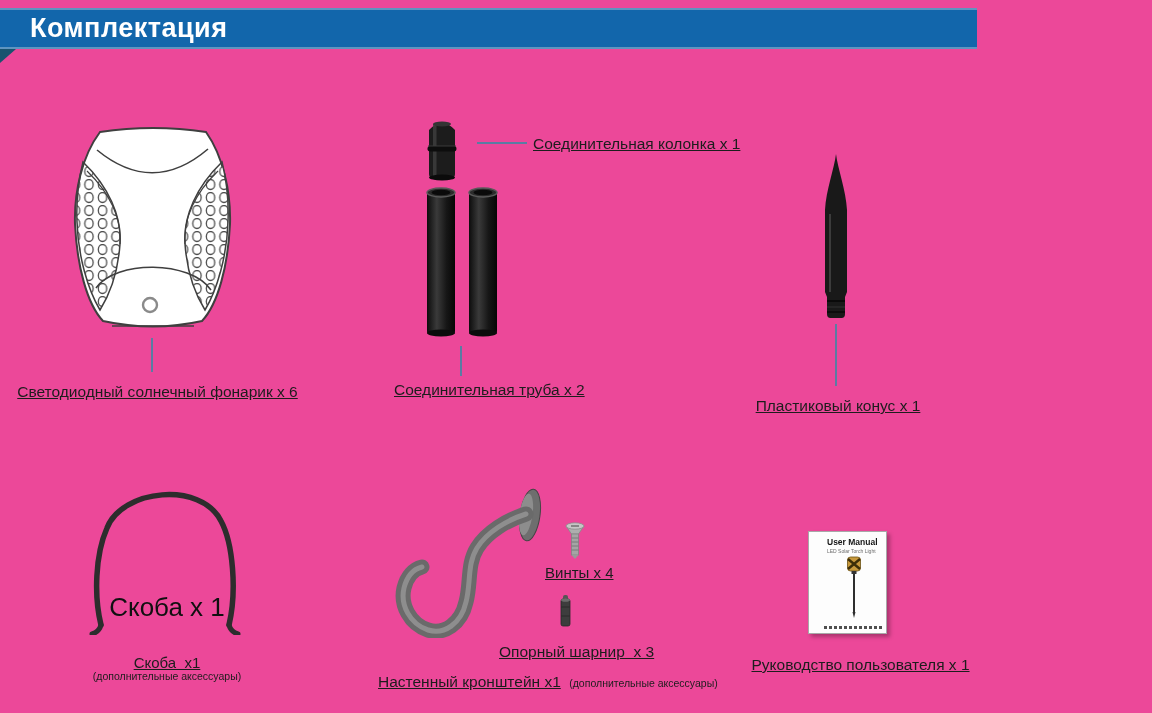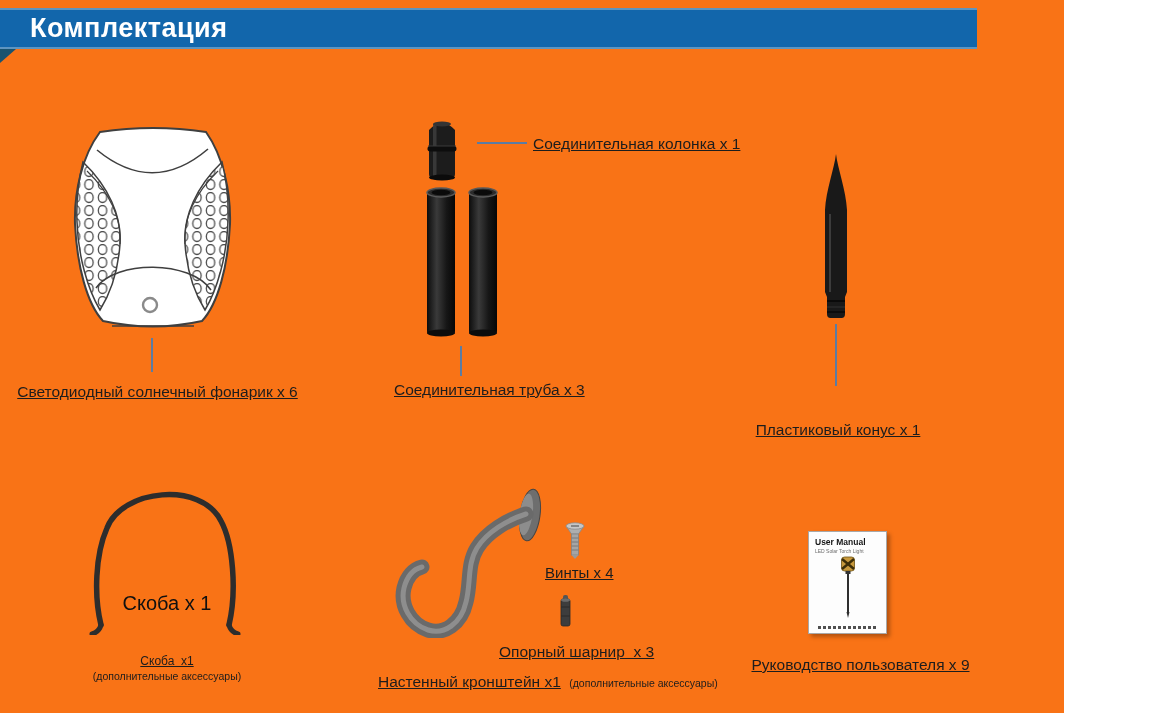--- a/index.html
+++ b/index.html
@@ -1,41 +1,41 @@
 <!DOCTYPE html>
 <html><head>
 <meta charset="utf-8">
 <style>
   html,body{margin:0;padding:0;background:#ffffff;}
   body{font-family:"Liberation Sans","DejaVu Sans",sans-serif;color:#1f1f1f;}
-  .page{position:relative;width:1064px;height:713px;background:#f97316;overflow:hidden;}
+  .page{position:relative;width:1152px;height:713px;background:#ec4899;overflow:hidden;}
 
   
   .header-bar{position:absolute;left:0;top:8px;width:977px;height:37px;background:#1266ab;
     border-top:2px solid #5e95c0;border-bottom:2px solid #5e95c0;display:flex;align-items:center;}
   .header-title{color:#ffffff;font-size:27px;font-weight:bold;padding-left:30px;letter-spacing:.5px;}
   .header-fold{position:absolute;left:0;top:49px;width:0;height:0;
     border-top:14px solid #19536f;border-right:16px solid transparent;}
 
   
   .abs{position:absolute;}
   .lbl{font-size:15.5px;color:#1d1d1d;text-decoration:underline;}
   .center{text-align:center;}
   .pre{white-space:pre;}
   .leader-v{position:absolute;width:1.5px;background:#5b7ca3;}
   .leader-h{position:absolute;height:1.5px;background:#5b7ca3;}
 
   
-  .clamp-inner{font-size:20px;color:#101010;}
+  .clamp-inner{font-size:26px;color:#101010;}
   .note{font-size:10.5px;color:#1d1d1d;}
 
   
   .manual-card{position:absolute;left:808px;top:531px;width:79px;height:103px;background:#fdfdfd;
     border:1px solid #a8a8a8;box-shadow:3px 3px 4px rgba(0,0,0,.28);box-sizing:border-box;
-    padding:6px 6px 4px 6px;display:flex;flex-direction:column;}
+    padding:6px 6px 4px 18px;display:flex;flex-direction:column;}
   .manual-title{font-size:8.5px;font-weight:bold;color:#161616;line-height:1.1;}
   .manual-sub{font-size:5px;color:#6d6d6d;margin-top:1px;}
   .manual-art{align-self:center;margin-top:2px;}
   .manual-fineprint{margin-top:auto;height:3px;width:60px;align-self:center;
     background:repeating-linear-gradient(90deg,#4f4f4f 0 3px,transparent 3px 5px);}
 </style>
 </head>
 <body>
 
 <div class="page">
@@ -91,39 +91,39 @@
       <ellipse cx="16" cy="149" rx="14" ry="3.5" fill="#0c0c0c"></ellipse>
     </g>
     <g>
       <rect x="44" y="7" width="28" height="143" rx="3" fill="url(#tubeBody)"></rect>
       <ellipse cx="58" cy="8.5" rx="14" ry="4.5" fill="#2b2b2b" stroke="#5a5a5a" stroke-width="1.4"></ellipse>
       <ellipse cx="58" cy="8.5" rx="9.5" ry="2.8" fill="#0a0a0a"></ellipse>
       <ellipse cx="58" cy="149" rx="14" ry="3.5" fill="#0c0c0c"></ellipse>
     </g>
   </svg>
   <div class="leader-v" style="left:460px;top:346px;height:30px;"></div>
-  <div class="abs lbl" style="left:394px;top:381px;">Соединительная труба x 3</div>
+  <div class="abs lbl" style="left:394px;top:381px;">Соединительная труба x 2</div>
 
   <svg class="abs" style="left:821px;top:152px;" width="30" height="172" viewBox="0 0 30 172">
     <path d="M15 2 C16.5 16 25 38 26 58 L26 140 L24 145 L24 162 Q24 166 20.5 166 L9.5 166 Q6 166 6 162 L6 145 L4 140 L4 58 C5 38 13.5 16 15 2 Z" fill="#191919"></path>
     <path d="M9 62 L9 140" stroke="#3c3c3c" stroke-width="2"></path>
     <line x1="6" y1="149" x2="24" y2="149" stroke="#000000" stroke-width="1.2"></line>
     <line x1="6" y1="155" x2="24" y2="155" stroke="#333333" stroke-width="1"></line>
     <line x1="6" y1="160" x2="24" y2="160" stroke="#000000" stroke-width="1"></line>
   </svg>
   <div class="leader-v" style="left:835px;top:324px;height:62px;"></div>
-  <div class="abs lbl center" style="left:738px;top:397px;width:200px;margin-top:24px;">Пластиковый конус x 1</div>
+  <div class="abs lbl center" style="left:738px;top:397px;width:200px;">Пластиковый конус x 1</div>
 
   <svg class="abs" style="left:88px;top:483px;" width="158" height="152" viewBox="0 0 158 152">
     <path d="M13 142 C6 114 7 72 19 45 C34 6 113 -2 133 38 C145 60 149 108 141 142" fill="none" stroke="#2d2d2d" stroke-width="5.5" stroke-linecap="round"></path>
     <path d="M13 142 Q11 149 4 151" fill="none" stroke="#2d2d2d" stroke-width="5" stroke-linecap="round"></path>
     <path d="M141 142 Q143 149 150 151" fill="none" stroke="#2d2d2d" stroke-width="5" stroke-linecap="round"></path>
   </svg>
   <div class="abs clamp-inner center" style="left:88px;top:592px;width:158px;">Скоба x 1</div>
-  <div class="abs lbl center pre" style="left:88px;top:654px;width:158px;font-size:12px;">Скоба  x1</div>
+  <div class="abs lbl center pre" style="left:88px;top:654px;width:158px;font-size:15px;">Скоба  x1</div>
   <div class="abs note center" style="left:63px;top:670px;width:208px;">(дополнительные аксессуары)</div>
 
   <svg class="abs" style="left:380px;top:482px;" width="172" height="156" viewBox="0 0 172 156">
     <g transform="rotate(8 150 33)">
       <ellipse cx="150" cy="33" rx="10" ry="26" fill="#6e6e6e" stroke="#454545" stroke-width="1"></ellipse>
       <ellipse cx="146" cy="33" rx="6.5" ry="21" fill="#8d8d8d"></ellipse>
     </g>
     <path d="M146 32 C127 38 107 50 97 66 C87 82 91 102 86 120 C81 142 64 153 48 148 C30 142 20 123 24 106 C27 94 34 87 42 85" fill="none" stroke="#6a6a6a" stroke-width="15" stroke-linecap="round"></path>
     <path d="M146 32 C127 38 107 50 97 66 C87 82 91 102 86 120 C81 142 64 153 48 148 C30 142 20 123 24 106 C27 94 34 87 42 85" fill="none" stroke="#979797" stroke-width="5" stroke-linecap="round" opacity="0.8"></path>
   </svg>
@@ -160,15 +160,15 @@
     <div class="manual-sub">LED Solar Torch Light</div>
     <svg class="manual-art" width="22" height="62" viewBox="0 0 22 62">
       <rect x="4.5" y="1" width="13" height="14" rx="3" fill="#c8993c" stroke="#6b5215" stroke-width="0.8"></rect>
       <path d="M5 3 L17 13 M17 3 L5 13" stroke="#3d2e08" stroke-width="2.4"></path>
       <rect x="8.5" y="15" width="5" height="3" fill="#333333"></rect>
       <line x1="11" y1="18" x2="11" y2="57" stroke="#2e2e2e" stroke-width="2"></line>
       <path d="M11 62 L9.5 56 L12.5 56 Z" fill="#2e2e2e"></path>
     </svg>
     <div class="manual-fineprint"></div>
   </div>
-  <div class="abs lbl center" style="left:738px;top:656px;width:245px;">Руководство пользователя x 9</div>
+  <div class="abs lbl center" style="left:738px;top:656px;width:245px;">Руководство пользователя x 1</div>
 
 </div>
 
 </body></html>

